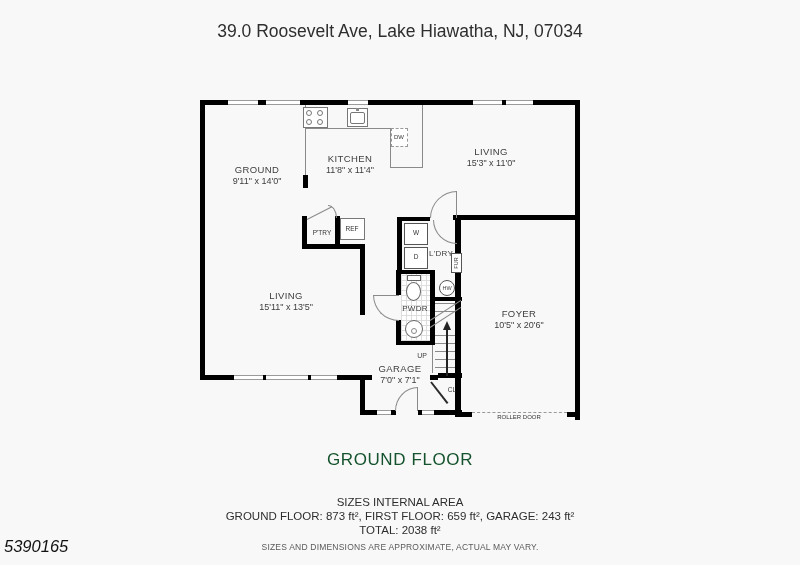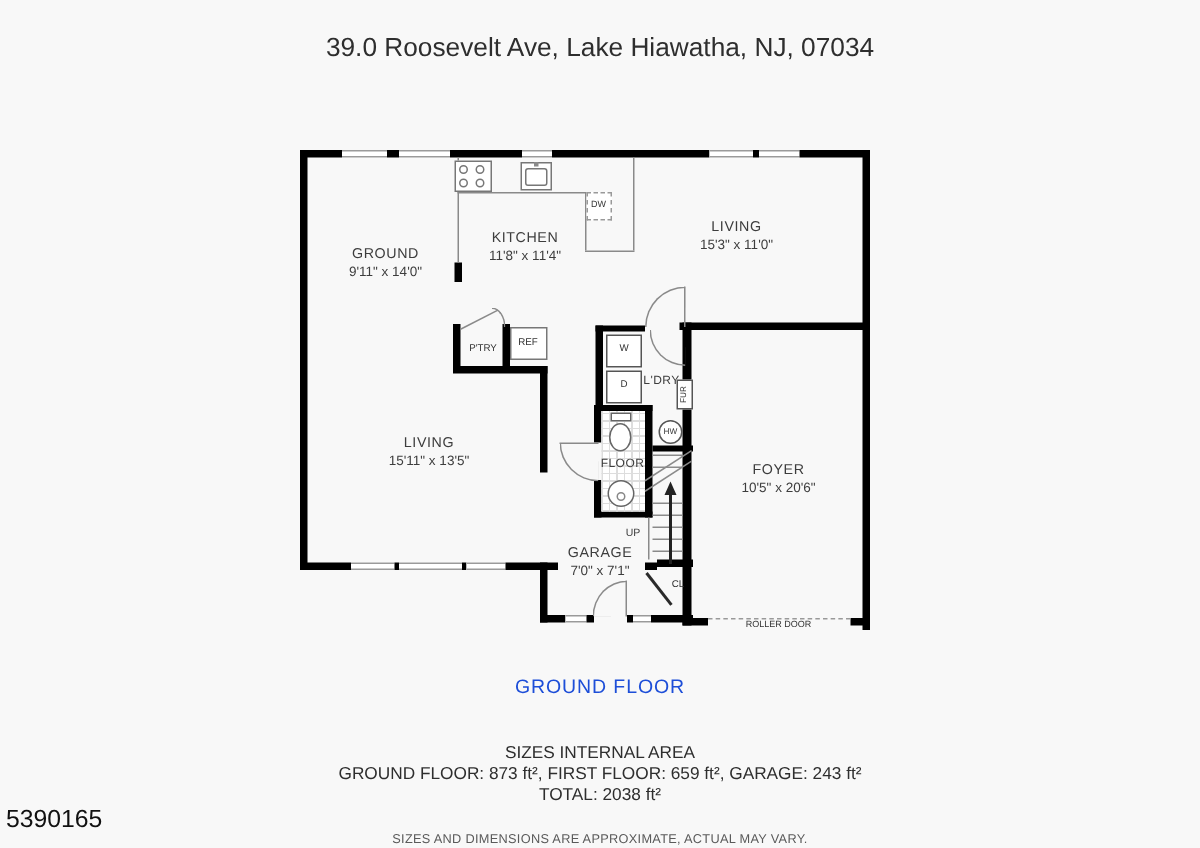--- a/index.html
+++ b/index.html
@@ -4,26 +4,26 @@
 <style>
   html,body{margin:0;padding:0;}
   body{
     width:800px;height:565px;position:relative;overflow:hidden;
     background:#f8f8f8;
     font-family:"Liberation Sans", sans-serif;
     color:#333;
   }
   .ctr{position:absolute;left:0;width:800px;text-align:center;}
   #title{top:21px;font-size:17.5px;color:#2e2e2e;}
-  #floorlabel{top:450px;font-size:13px;letter-spacing:.6px;color:#1d4ed8;}
+  #floorlabel{top:450px;font-size:17px;letter-spacing:.6px;color:#14532d;}
   #gia-heading{top:496px;font-size:11.5px;color:#2e2e2e;}
   #gia-areas{top:510px;font-size:11.5px;color:#2e2e2e;}
   #gia-total{top:524px;font-size:11.5px;color:#2e2e2e;}
-  #disclaimer{top:542px;font-size:8.5px;color:#5a5a5a;letter-spacing:.2px;margin-top:12px;}
-  #listing-id{position:absolute;left:4px;top:537px;font-size:16.5px;color:#111;}
+  #disclaimer{top:542px;font-size:8.5px;color:#5a5a5a;letter-spacing:.2px;}
+  #listing-id{position:absolute;left:4px;top:537px;font-size:16.5px;color:#111;font-style:italic;}
 
   #plan{position:absolute;left:200px;top:98px;width:380px;height:322px;}
   .w{position:absolute;background:#000;}
   .win{position:absolute;height:5px;background:#fff;border-top:1px solid #9a9a9a;border-bottom:1px solid #9a9a9a;box-sizing:border-box;}
   .tl{position:absolute;background:#8a8a8a;}
   .rl{position:absolute;height:1px;background:#8a8a8a;transform-origin:0 50%;}
   .box{position:absolute;border:1px solid #777;background:#fff;box-sizing:border-box;}
   .dash{position:absolute;border:1px dashed #999;background:#fff;box-sizing:border-box;}
   .circle{position:absolute;border:1px solid #666;border-radius:50%;background:#fff;box-sizing:border-box;}
   .arc{position:absolute;box-sizing:border-box;}
@@ -135,21 +135,21 @@
   <div class="box" style="left:251px;top:155px;width:11px;height:20px;border-color:#555"></div>
   <div class="fur-lbl">FUR</div>
   <div class="circle" style="left:239px;top:182px;width:16px;height:16px;border-color:#555"></div>
   <div class="lbl" style="left:247px;top:187px;font-size:5.5px">HW</div>
 
   <div class="tiles" style="left:201px;top:176px;width:29px;height:67px"></div>
   <div class="box" style="left:207px;top:177px;width:14px;height:6px;border-color:#666"></div>
   <div class="circle" style="left:206px;top:184px;width:15px;height:19px"></div>
   <div class="circle" style="left:205px;top:222px;width:18px;height:18px"></div>
   <div class="circle" style="left:211px;top:230px;width:6px;height:6px;border-color:#888"></div>
-  <div class="lbl md" style="left:215px;top:206px">FLOOR</div>
+  <div class="lbl md" style="left:215px;top:206px">PWDR</div>
 
   <div class="arc tl-r" style="left:230px;top:93px;width:27px;height:27px"></div>
   <div class="tl" style="left:256px;top:93px;width:1px;height:27px"></div>
   <div class="arc bl-r" style="left:233px;top:122px;width:24px;height:24px"></div>
   <div class="arc bl-r" style="left:173px;top:197px;width:26px;height:26px"></div>
   <div class="tl" style="left:173px;top:197px;width:26px;height:1px"></div>
   <div class="arc tl-r" style="left:195px;top:289px;width:23px;height:24px"></div>
   <div class="tl" style="left:217px;top:289px;width:1px;height:24px"></div>
   <div class="rl" style="left:231px;top:283px;width:27px;height:2px;background:#2a2a2a;transform:rotate(52deg)"></div>
 

